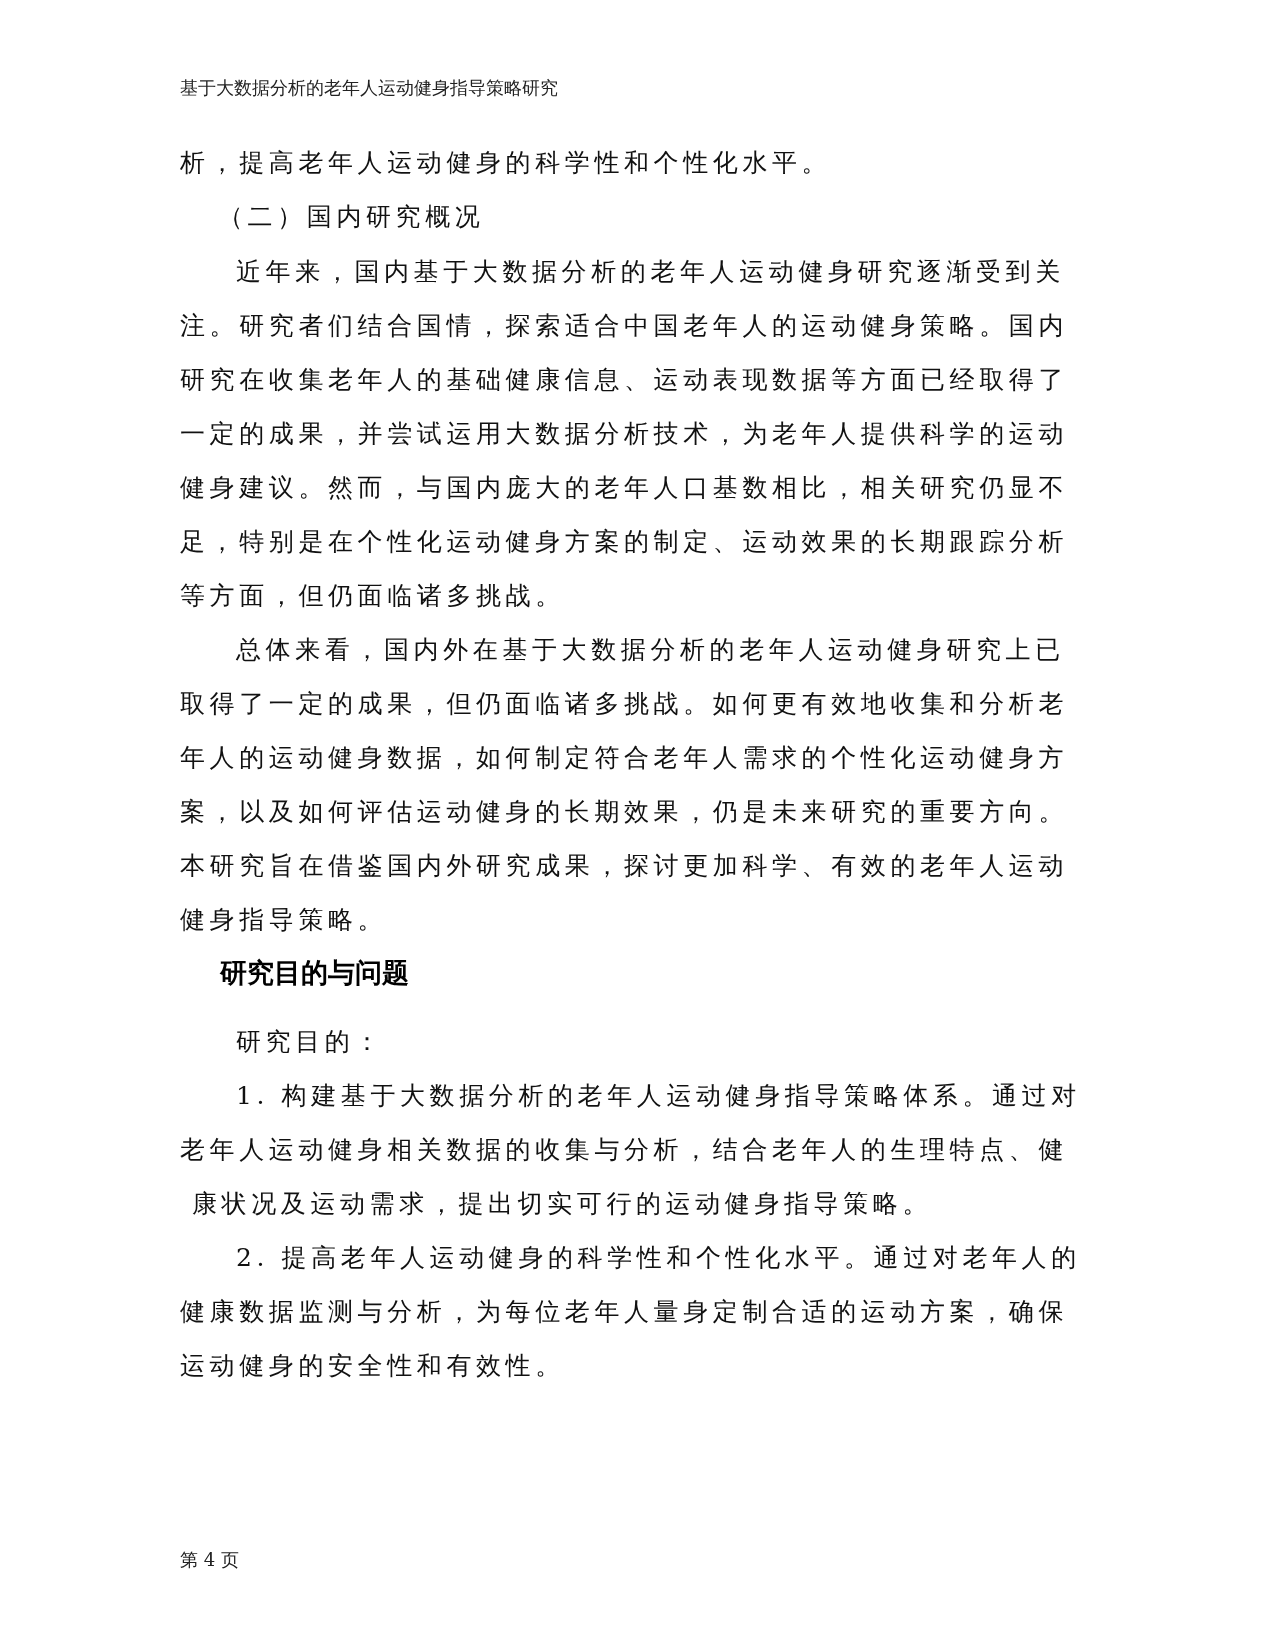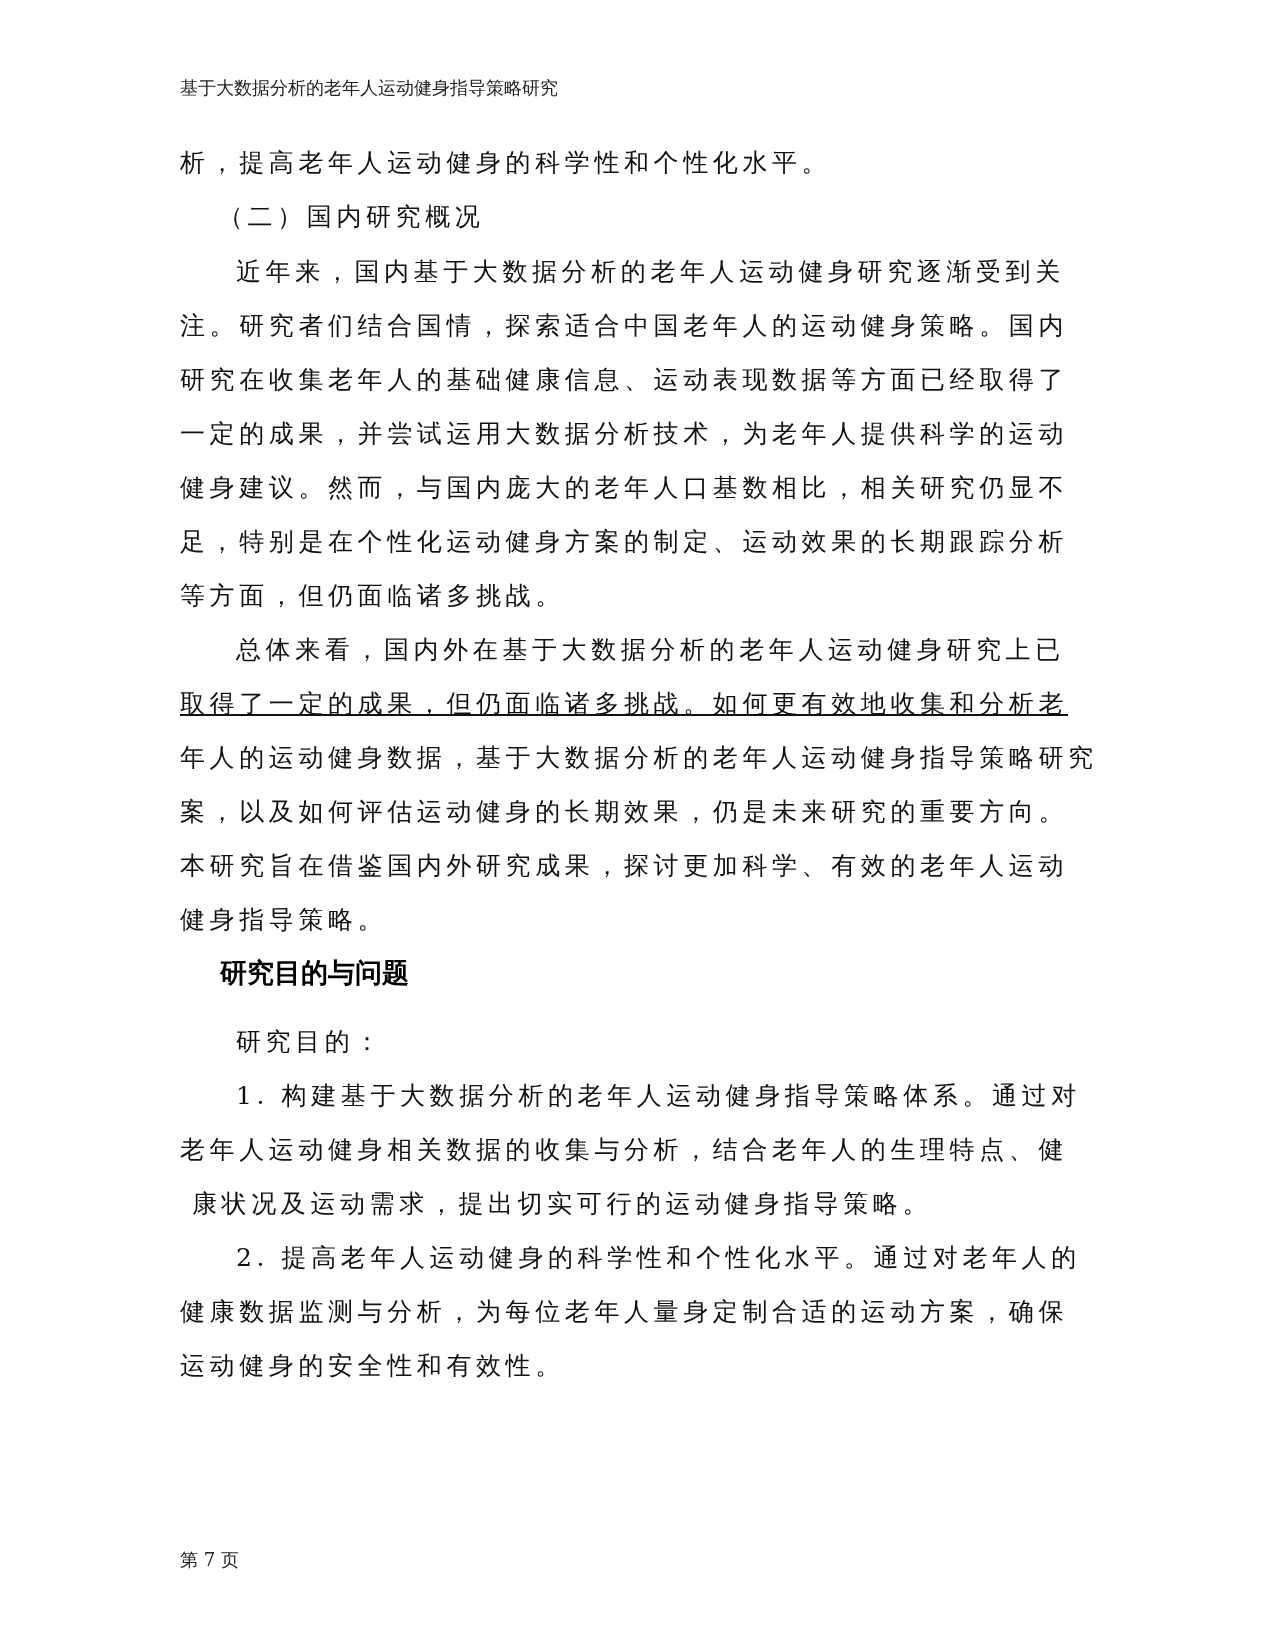--- a/index.html
+++ b/index.html
@@ -20,29 +20,29 @@
     <div class="line" style="top: 146px; left: 180px;">析，提高老年人运动健身的科学性和个性化水平。</div>
     <div class="line" style="top: 200px; left: 218px;">（二）国内研究概况</div>
     <div class="line" style="top: 255px; left: 236px;">近年来，国内基于大数据分析的老年人运动健身研究逐渐受到关</div>
     <div class="line" style="top: 309px; left: 180px;">注。研究者们结合国情，探索适合中国老年人的运动健身策略。国内</div>
     <div class="line" style="top: 363px; left: 180px;">研究在收集老年人的基础健康信息、运动表现数据等方面已经取得了</div>
     <div class="line" style="top: 417px; left: 180px;">一定的成果，并尝试运用大数据分析技术，为老年人提供科学的运动</div>
     <div class="line" style="top: 471px; left: 180px;">健身建议。然而，与国内庞大的老年人口基数相比，相关研究仍显不</div>
     <div class="line" style="top: 525px; left: 180px;">足，特别是在个性化运动健身方案的制定、运动效果的长期跟踪分析</div>
     <div class="line" style="top: 579px; left: 180px;">等方面，但仍面临诸多挑战。</div>
     <div class="line" style="top: 633px; left: 236px;">总体来看，国内外在基于大数据分析的老年人运动健身研究上已</div>
-    <div class="line" style="top: 687px; left: 180px; text-decoration: underline;">取得了一定的成果，但仍面临诸多挑战。如何更有效地收集和分析老</div>
-    <div class="line" style="top: 741px; left: 180px;">年人的运动健身数据，基于大数据分析的老年人运动健身指导策略研究</div>
+    <div class="line" style="top: 687px; left: 180px;">取得了一定的成果，但仍面临诸多挑战。如何更有效地收集和分析老</div>
+    <div class="line" style="top: 741px; left: 180px;">年人的运动健身数据，如何制定符合老年人需求的个性化运动健身方</div>
     <div class="line" style="top: 795px; left: 180px;">案，以及如何评估运动健身的长期效果，仍是未来研究的重要方向。</div>
     <div class="line" style="top: 849px; left: 180px;">本研究旨在借鉴国内外研究成果，探讨更加科学、有效的老年人运动</div>
     <div class="line" style="top: 903px; left: 180px;">健身指导策略。</div>
     <div class="line" style="top: 1025px; left: 236px;">研究目的：</div>
     <div class="line" style="top: 1079px; left: 236px;">1. 构建基于大数据分析的老年人运动健身指导策略体系。通过对</div>
     <div class="line" style="top: 1133px; left: 180px;">老年人运动健身相关数据的收集与分析，结合老年人的生理特点、健</div>
     <div class="line" style="top: 1187px; left: 192px;">康状况及运动需求，提出切实可行的运动健身指导策略。</div>
     <div class="line" style="top: 1241px; left: 236px;">2. 提高老年人运动健身的科学性和个性化水平。通过对老年人的</div>
     <div class="line" style="top: 1295px; left: 180px;">健康数据监测与分析，为每位老年人量身定制合适的运动方案，确保</div>
     <div class="line" style="top: 1349px; left: 180px;">运动健身的安全性和有效性。</div>
   </div>
 
 <div class="heading" id="sec-heading" style="top: 955px;">研究目的与问题</div>
 
-<div class="footer">第 7 页</div>
+<div class="footer">第 4 页</div>
 
 </body></html>

